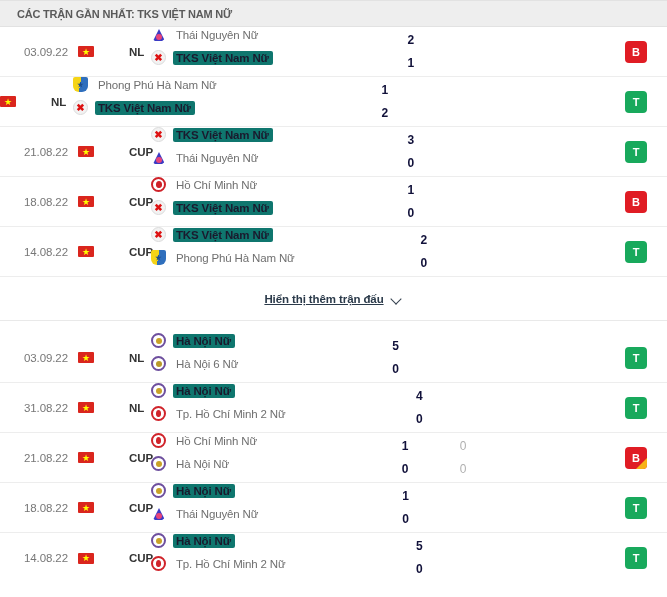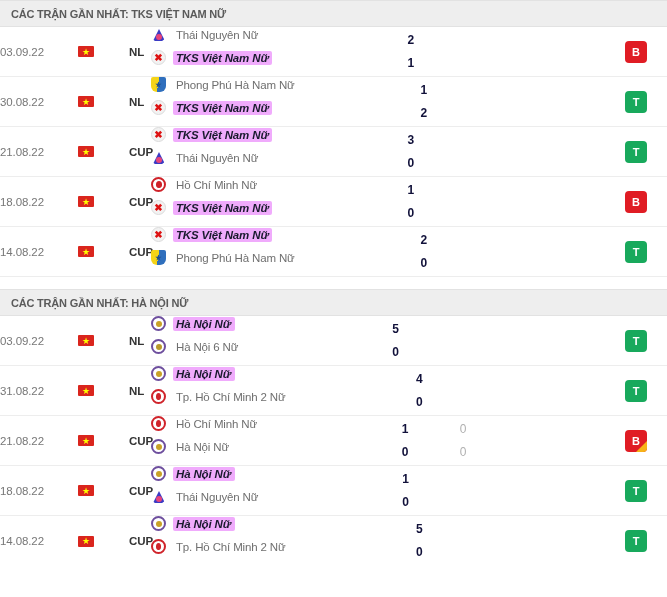--- a/index.html
+++ b/index.html
@@ -13,21 +13,21 @@
   .page { width: 667px; height: 597px; position: relative; background:#fff; }
 
   
   .section-header {
     height: 27px;
     background: #eeeeee;
     border-top: 1px solid #e2e2e2;
     border-bottom: 1px solid #e2e2e2;
     display: flex;
     align-items: center;
-    padding-left: 11px;
+    padding-left: 17px;
     font-size: 11px;
     font-weight: bold;
     letter-spacing: -0.2px;
     color: #5a5a5a;
     text-transform: uppercase;
   }
 
   
   .match-row {
     position: relative;
@@ -38,21 +38,21 @@
     background: #fff;
   }
   .match-row:last-child { border-bottom: none; }
 
   .col-date {
     width: 78px;
     flex: 0 0 78px;
     display: flex;
     align-items: center;
     justify-content: flex-start;
-    padding-left: 0;
+    padding-left: 24px;
     font-size: 11.5px;
     color: #777777;
     letter-spacing: -0.1px;
   }
 
   .col-comp {
     width: 68px;
     flex: 0 0 68px;
     display: flex;
     align-items: center;
@@ -98,22 +98,21 @@
     font-size: 11.5px;
     color: #6f6f6f;
     letter-spacing: -0.15px;
     padding: 1px 4px 1px 3px;
     border-radius: 2px;
     white-space: nowrap;
   }
   .team-line.highlight .team-name {
     color: #1a1a2e;
     font-weight: bold;
-    background: #f0abfc;
-    font-style: italic;
+    background: #0f766e;
   }
 
   
   .logo {
     width: 15px; height: 15px;
     flex: 0 0 15px;
     position: relative;
     border-radius: 50%;
     display: flex;
     align-items: center;
@@ -300,21 +299,20 @@
           <div class="score-val2"></div>
         </div>
         <div class="col-spacer"></div>
         <div class="col-result">
           <div class="res-badge loss">
             <span class="letter">B</span>
           </div>
         </div>
       </div>
       <div class="match-row">
-        <div class="col-date">30.08.22</div>
         <div class="col-comp">
           <span class="flag">
             <span class="star">★</span>
           </span>
           <span class="comp-label">NL</span>
         </div>
         <div class="col-teams">
           <div class="team-line">
             <span class="logo phongphu">
               <span class="logo-inner">★</span>
@@ -447,22 +445,25 @@
           <div class="score-val2"></div>
           <div class="score-val2"></div>
         </div>
         <div class="col-spacer"></div>
         <div class="col-result">
           <div class="res-badge win">
             <span class="letter">T</span>
           </div>
         </div>
       </div>
+      <div class="show-more">
+        <span class="show-more-text">Hiển thị thêm trận đấu</span>
+        <span class="chev"></span>
+      </div>
       <div class="gap-white"></div>
-      <div class="section-header">CÁC TRẬN GẦN NHẤT: HÀ NỘI NỮ</div>
       <div class="match-row">
         <div class="col-date">03.09.22</div>
         <div class="col-comp">
           <span class="flag">
             <span class="star">★</span>
           </span>
           <span class="comp-label">NL</span>
         </div>
         <div class="col-teams">
           <div class="team-line highlight">

